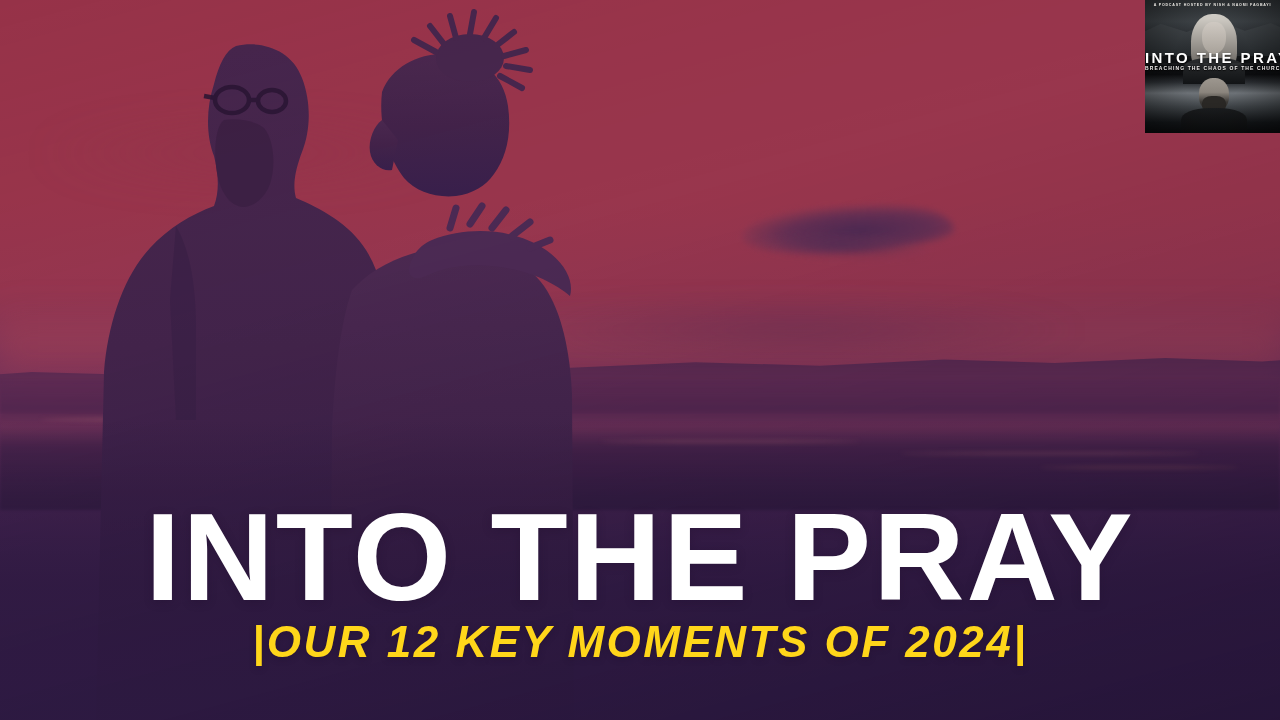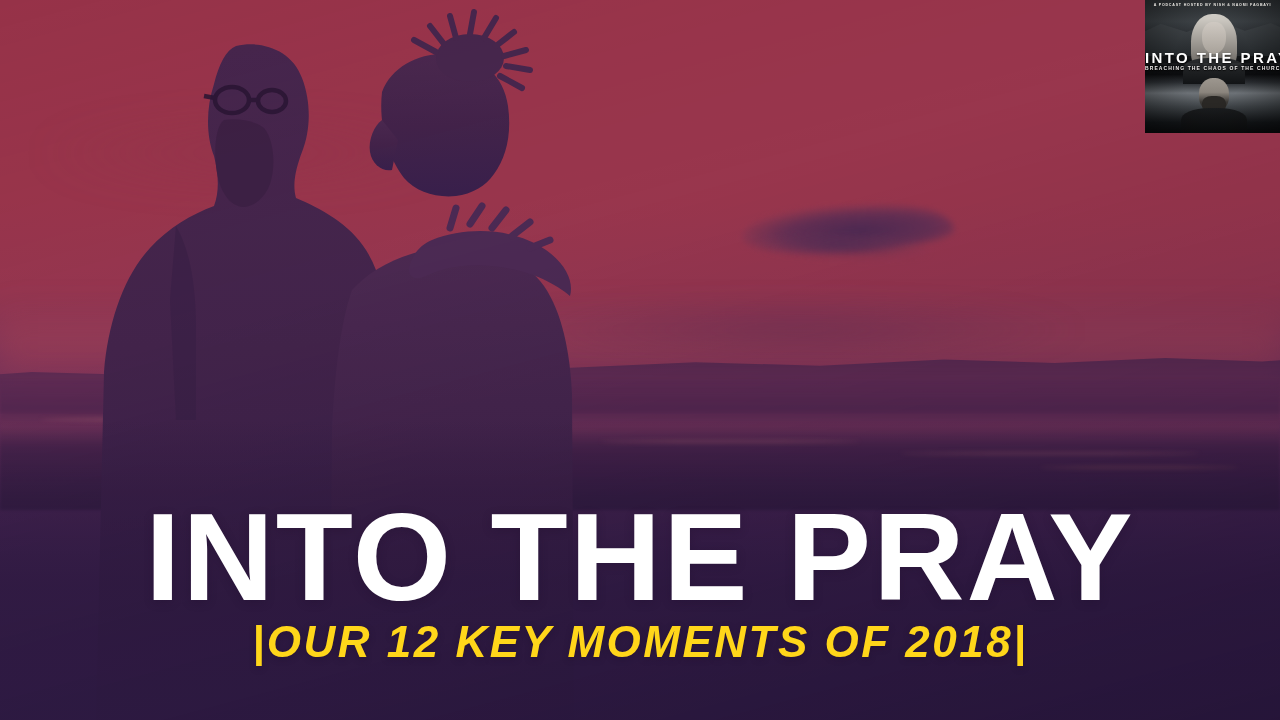--- a/index.html
+++ b/index.html
@@ -446,21 +446,21 @@
         </g>
       </svg>
     </div>
 
     <div class="foreground"></div>
     <div class="duotone"></div>
   </div>
 
   <div class="title-block">
     <h1 class="main-title">INTO THE PRAY</h1>
-    <div class="sub-title">|OUR 12 KEY MOMENTS OF 2018|</div>
+    <div class="sub-title">|OUR 12 KEY MOMENTS OF 2024|</div>
   </div>
 
   <div class="cover">
     <div class="cover-photo"></div>
     <div class="cv-hill"></div>
     <div class="cv-woman-hair"></div>
     <div class="cv-woman-face"></div>
     <div class="cv-woman-body"></div>
     <div class="cv-man-head"></div>
     <div class="cv-man-beard"></div>

